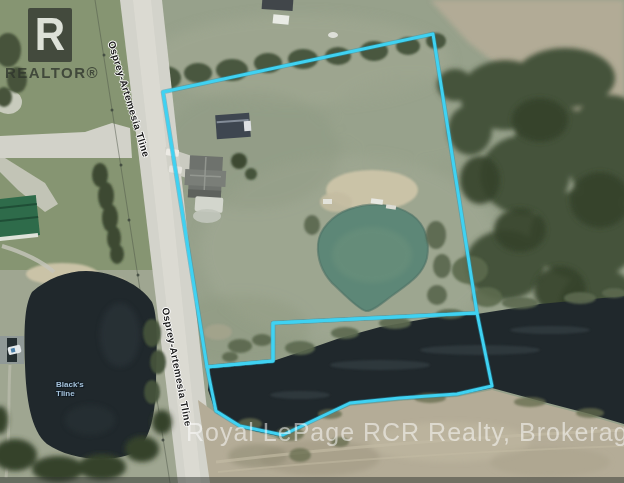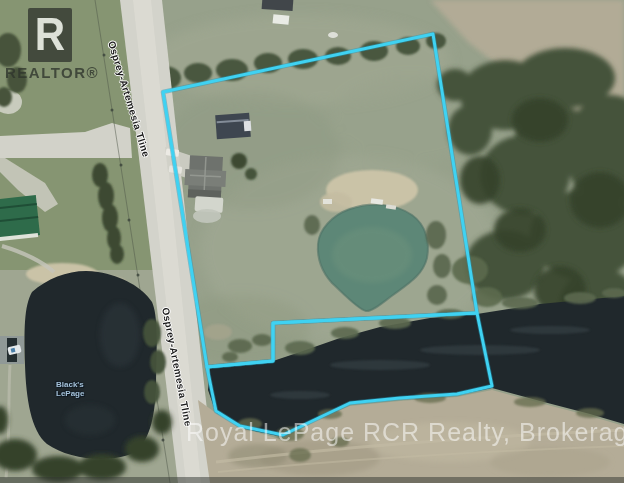--- a/index.html
+++ b/index.html
@@ -287,21 +287,21 @@
       <polygon points="207,367 273,361 273,323 477,313 492,386 457,394 400,398 350,403 310,422 283,435 240,426 216,411 212,392"></polygon>
     </g>
   </g>
 </svg>
 
   <div class="label road-label" id="road-label-1">Osprey-Artemesia Tline</div>
   <div class="label road-label" id="road-label-2">Osprey-Artemesia Tline</div>
 
   <div class="label creek-label">
     <div>Black's</div>
-    <div>LePage</div>
+    <div>Tline</div>
   </div>
 
   <div class="label watermark">Royal LePage RCR Realty, Brokerage</div>
 
   <div id="logo">
     <div class="block">
       <span>R</span>
     </div>
     <div class="word">REALTOR®</div>
   </div>

